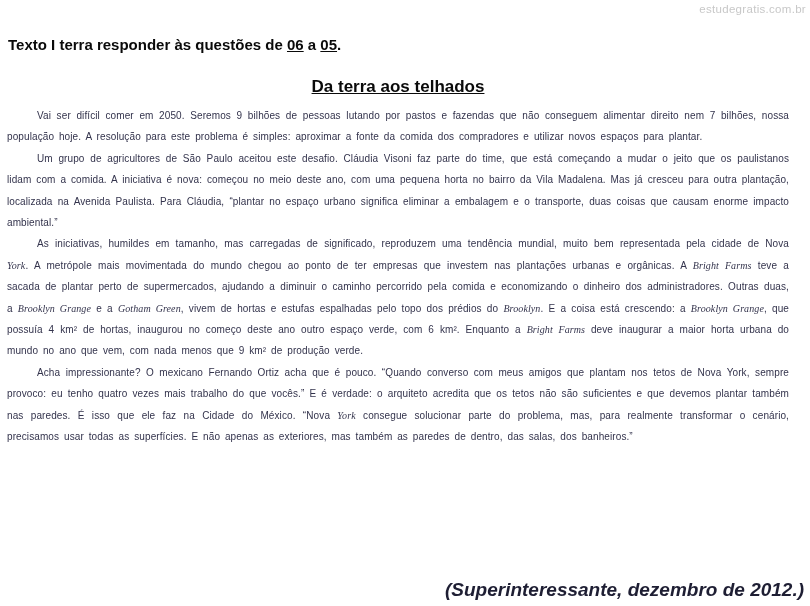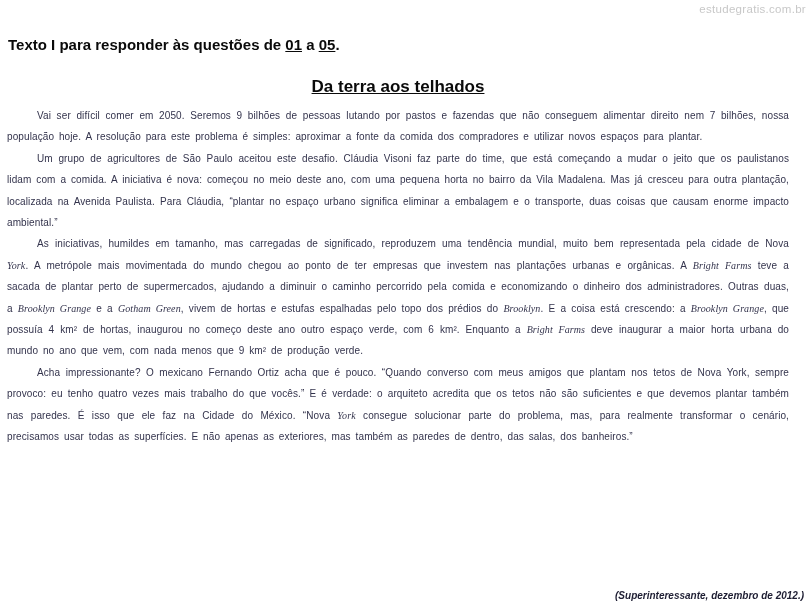--- a/index.html
+++ b/index.html
@@ -57,32 +57,32 @@
     word-spacing: 2px;
     letter-spacing: 0.1px;
   }
   .article p { margin: 0; text-indent: 30px; }
   .attribution {
     position: absolute;
     right: 6px;
     bottom: 5px;
     font-weight: bold;
     font-style: italic;
-    font-size: 10px;
+    font-size: 19px;
     color: #1e1e33;
   }
 </style>
 </head>
 <body>
 
 <div class="page">
 
   <div class="watermark">estudegratis.com.br</div>
 
-  <div class="instruction"><span class="run-b">Texto I para responder às questões de </span><span class="run-bu">01</span><span class="run-b"> a </span><span class="run-bu">05</span><span class="run-b">.</span></div>
+  <div class="instruction"><span class="run-b">Texto I terra responder às questões de </span><span class="run-bu">06</span><span class="run-b"> a </span><span class="run-bu">05</span><span class="run-b">.</span></div>
 
   <div class="title">Da terra aos telhados</div>
 
 
   <div class="article">
     <p><span class="run-n">Vai ser difícil comer em 2050. Seremos 9 bilhões de pessoas lutando por pastos e fazendas que não conseguem alimentar direito nem 7 bilhões, nossa população hoje. A resolução para este problema é simples: aproximar a fonte da comida dos compradores e utilizar novos espaços para plantar.</span></p>
     <p><span class="run-n">Um grupo de agricultores de São Paulo aceitou este desafio. Cláudia Visoni faz parte do time, que está começando a mudar o jeito que os paulistanos lidam com a comida. A iniciativa é nova: começou no meio deste ano, com uma pequena horta no bairro da Vila Madalena. Mas já cresceu para outra plantação, localizada na Avenida Paulista. Para Cláudia, “plantar no espaço urbano significa eliminar a embalagem e o transporte, duas coisas que causam enorme impacto ambiental.”</span></p>
     <p><span class="run-n">As iniciativas, humildes em tamanho, mas carregadas de significado, reproduzem uma tendência mundial, muito bem representada pela cidade de Nova </span><span class="run-i">York</span><span class="run-n">. A metrópole mais movimentada do mundo chegou ao ponto de ter empresas que investem nas plantações urbanas e orgânicas. A </span><span class="run-i">Bright Farms</span><span class="run-n"> teve a sacada de plantar perto de supermercados, ajudando a diminuir o caminho percorrido pela comida e economizando o dinheiro dos administradores. Outras duas, a </span><span class="run-i">Brooklyn Grange</span><span class="run-n"> e a </span><span class="run-i">Gotham Green</span><span class="run-n">, vivem de hortas e estufas espalhadas pelo topo dos prédios do </span><span class="run-i">Brooklyn</span><span class="run-n">. E a coisa está crescendo: a </span><span class="run-i">Brooklyn Grange</span><span class="run-n">, que possuía 4 km² de hortas, inaugurou no começo deste ano outro espaço verde, com 6 km². Enquanto a </span><span class="run-i">Bright Farms</span><span class="run-n"> deve inaugurar a maior horta urbana do mundo no ano que vem, com nada menos que 9 km² de produção verde.</span></p>
     <p><span class="run-n">Acha impressionante? O mexicano Fernando Ortiz acha que é pouco. “Quando converso com meus amigos que plantam nos tetos de Nova York, sempre provoco: eu tenho quatro vezes mais trabalho do que vocês.” E é verdade: o arquiteto acredita que os tetos não são suficientes e que devemos plantar também nas paredes. É isso que ele faz na Cidade do México. “Nova </span><span class="run-i">York</span><span class="run-n"> consegue solucionar parte do problema, mas, para realmente transformar o cenário, precisamos usar todas as superfícies. E não apenas as exteriores, mas também as paredes de dentro, das salas, dos banheiros.”</span></p>
   </div>

